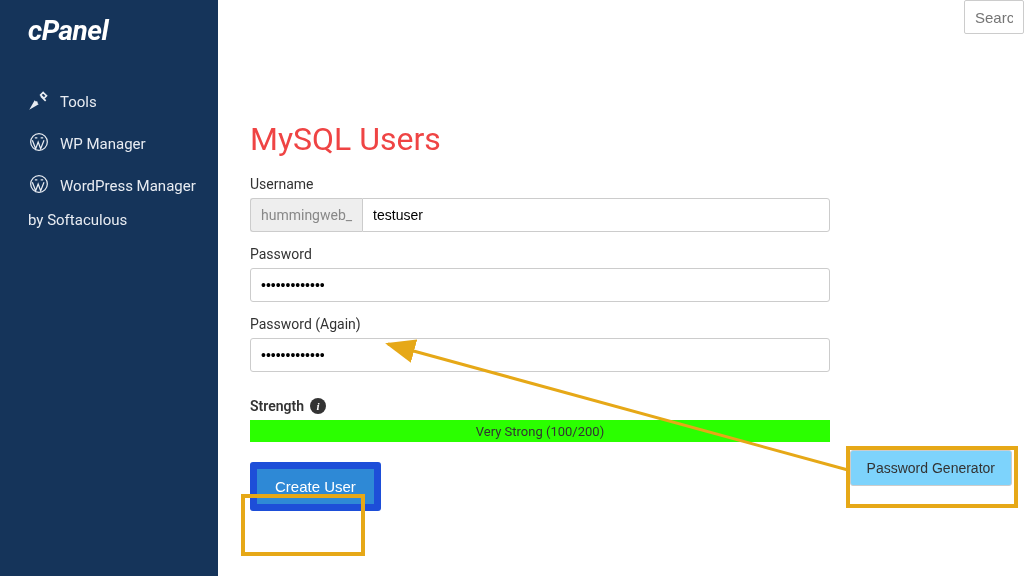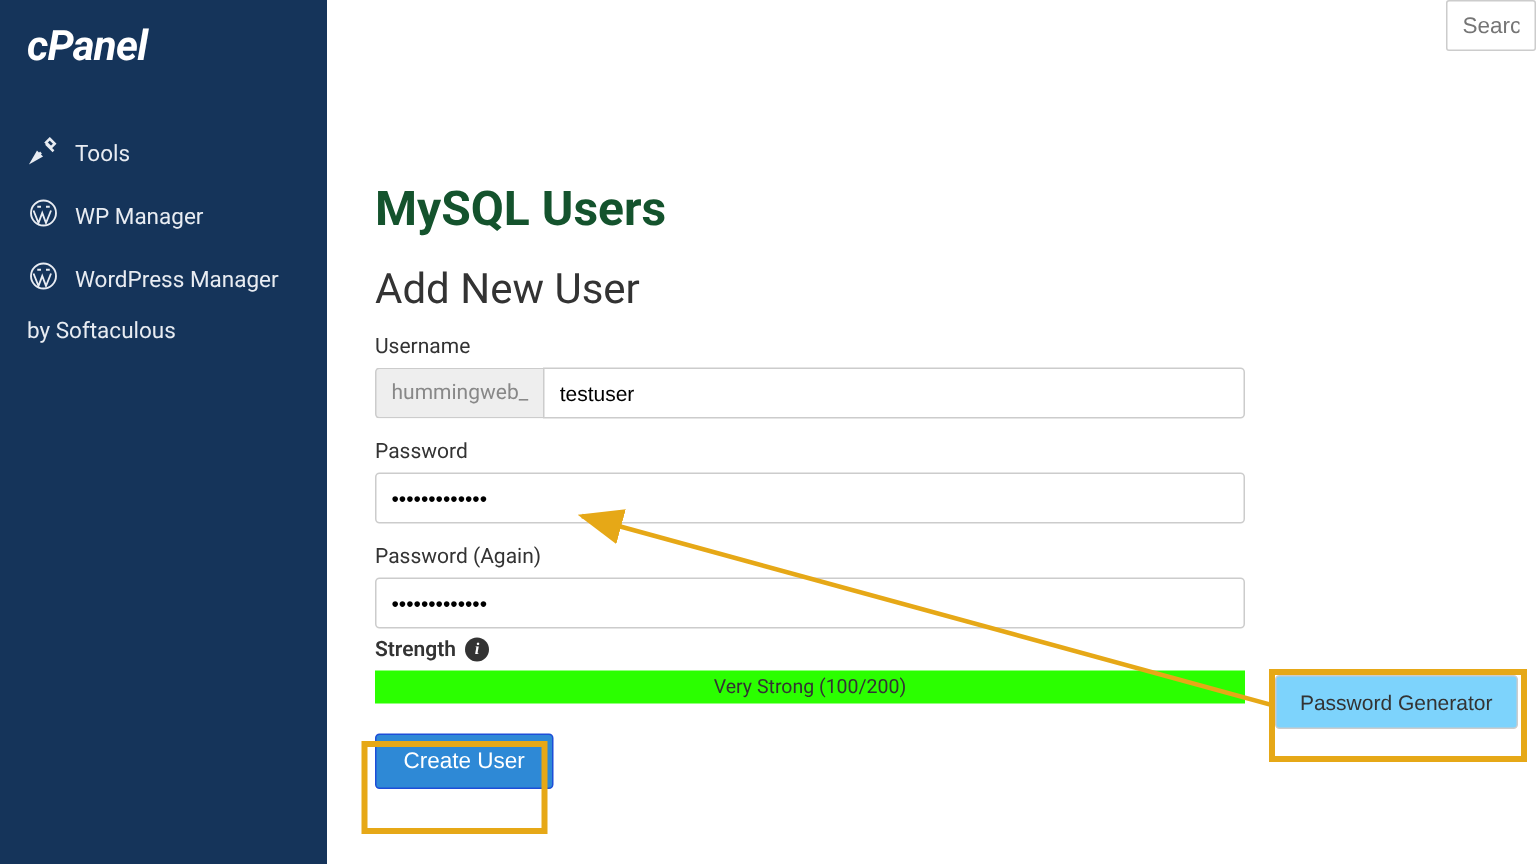--- a/index.html
+++ b/index.html
@@ -1,37 +1,37 @@
 <!DOCTYPE html>
 <html><head>
   <meta charset="utf-8">
   <style>
     * { margin: 0; padding: 0; box-sizing: border-box; }
     body { font-family: -apple-system, BlinkMacSystemFont, "Segoe UI", Roboto, sans-serif; background: #fff; width: 1024px; height: 576px; overflow: hidden; position: relative; }
-    .sidebar { position: absolute; left: 0; top: 0; width: 218px; height: 100%; background: #15345a; color: #fff; padding: 14px 0 0 18px; }
+    .sidebar { position: absolute; left: 0; top: 0; width: 218px; height: 100%; background: #15345a; color: #fff; padding: 14px 0 0 28px; }
     .logo { font-size: 28px; font-weight: 700; font-style: italic; letter-spacing: -0.5px; margin-bottom: 32px; }
     .logo .c { font-style: italic; }
     .nav-item { display: flex; align-items: flex-end; gap: 10px; padding: 10px 0; font-size: 15px; cursor: pointer; color: #e8ecf2; }
     .nav-item .nav-icon { width: 22px; height: 22px; display: inline-flex; align-items: center; justify-content: center; }
     .nav-sub { padding: 6px 0 0 0; font-size: 15px; color: #e8ecf2; }
     .topbar { position: absolute; left: 218px; top: 0; right: 0; height: 34px; display: flex; justify-content: flex-end; }
     .search-box { border: 1px solid #ccc; border-radius: 2px; padding: 7px 10px; font-size: 15px; color: #333; width: 60px; margin-right: 0; background: #fff; }
     .main { position: absolute; left: 250px; top: 120px; right: 24px; }
-    h1.page-title { font-size: 32px; font-weight: 700; color: #14532d; margin-bottom: 18px; }
+    h1.page-title { font-size: 32px; font-weight: 400; color: #ef4444; margin-bottom: 18px; }
     h2.section-title { font-size: 28px; font-weight: 400; color: #333; margin-bottom: 12px; }
     .field-label { font-size: 14px; font-weight: 400; color: #333; margin-bottom: 6px; margin-top: 14px; display: block; }
     .input-group { display: flex; max-width: 580px; }
     .prefix { background: #eee; border: 1px solid #ccc; border-right: none; padding: 8px 10px; font-size: 14px; color: #888; border-radius: 3px 0 0 3px; text-align: center; }
     .text-input { border: 1px solid #ccc; padding: 8px 10px; font-size: 14px; flex: 1; border-radius: 0 3px 3px 0; }
     .text-input.full { border-radius: 3px; max-width: 580px; width: 100%; }
-    .strength-row { display: flex; align-items: center; gap: 6px; margin-top: 6px; }
+    .strength-row { display: flex; align-items: center; gap: 6px; margin-top: 26px; }
     .strength-label { font-size: 14px; font-weight: 600; color: #333; }
     .info-icon { width: 16px; height: 16px; background: #333; color: #fff; border-radius: 50%; font-size: 11px; font-weight: 700; font-style: italic; display: inline-flex; align-items: center; justify-content: center; font-family: serif; }
     .strength-bar { max-width: 580px; height: 22px; background: #2bff00; color: #333; font-size: 13px; display: flex; align-items: center; justify-content: center; margin-top: 6px; }
-    .btn-primary { background: #2e89d6; color: #fff; border: 1px solid #1d4ed8; padding: 9px 18px; font-size: 15px; border-radius: 3px; cursor: pointer; margin-top: 20px; }
+    .btn-primary { background: #2e89d6; color: #fff; border: 7px solid #1d4ed8; padding: 9px 18px; font-size: 15px; border-radius: 3px; cursor: pointer; margin-top: 20px; }
     .btn-secondary { background: #7dd3fc; color: #333; border: 1px solid #ccc; padding: 9px 16px; font-size: 14px; border-radius: 3px; cursor: pointer; }
     .pw-gen-wrap { position: absolute; right: 12px; top: 450px; }
     .annot-box1 { position: absolute; left: 846px; top: 446px; width: 172px; height: 62px; border: 4px solid #e6a817; pointer-events: none; }
     .annot-box2 { position: absolute; left: 241px; top: 494px; width: 124px; height: 62px; border: 4px solid #e6a817; pointer-events: none; }
     .arrow-svg { position: absolute; left: 0; top: 0; width: 1024px; height: 576px; pointer-events: none; }
   </style>
 </head>
 <body>
 
 <div class="sidebar">
@@ -64,21 +64,20 @@
   </div>
   <div class="nav-sub">by Softaculous</div>
 </div>
 
 <div class="topbar">
   <input class="search-box" placeholder="Search" style="">
 </div>
 
 <div class="main">
   <h1 class="page-title">MySQL Users</h1>
-  <h2 class="section-title">Add New User</h2>
 
   <label class="field-label">Username</label>
   <div class="input-group">
     <span class="prefix">hummingweb_</span>
     <input class="text-input" value="testuser" style="">
   </div>
 
   <label class="field-label">Password</label>
   <input class="text-input full" type="text" value="•••••••••••••" style="">
 

